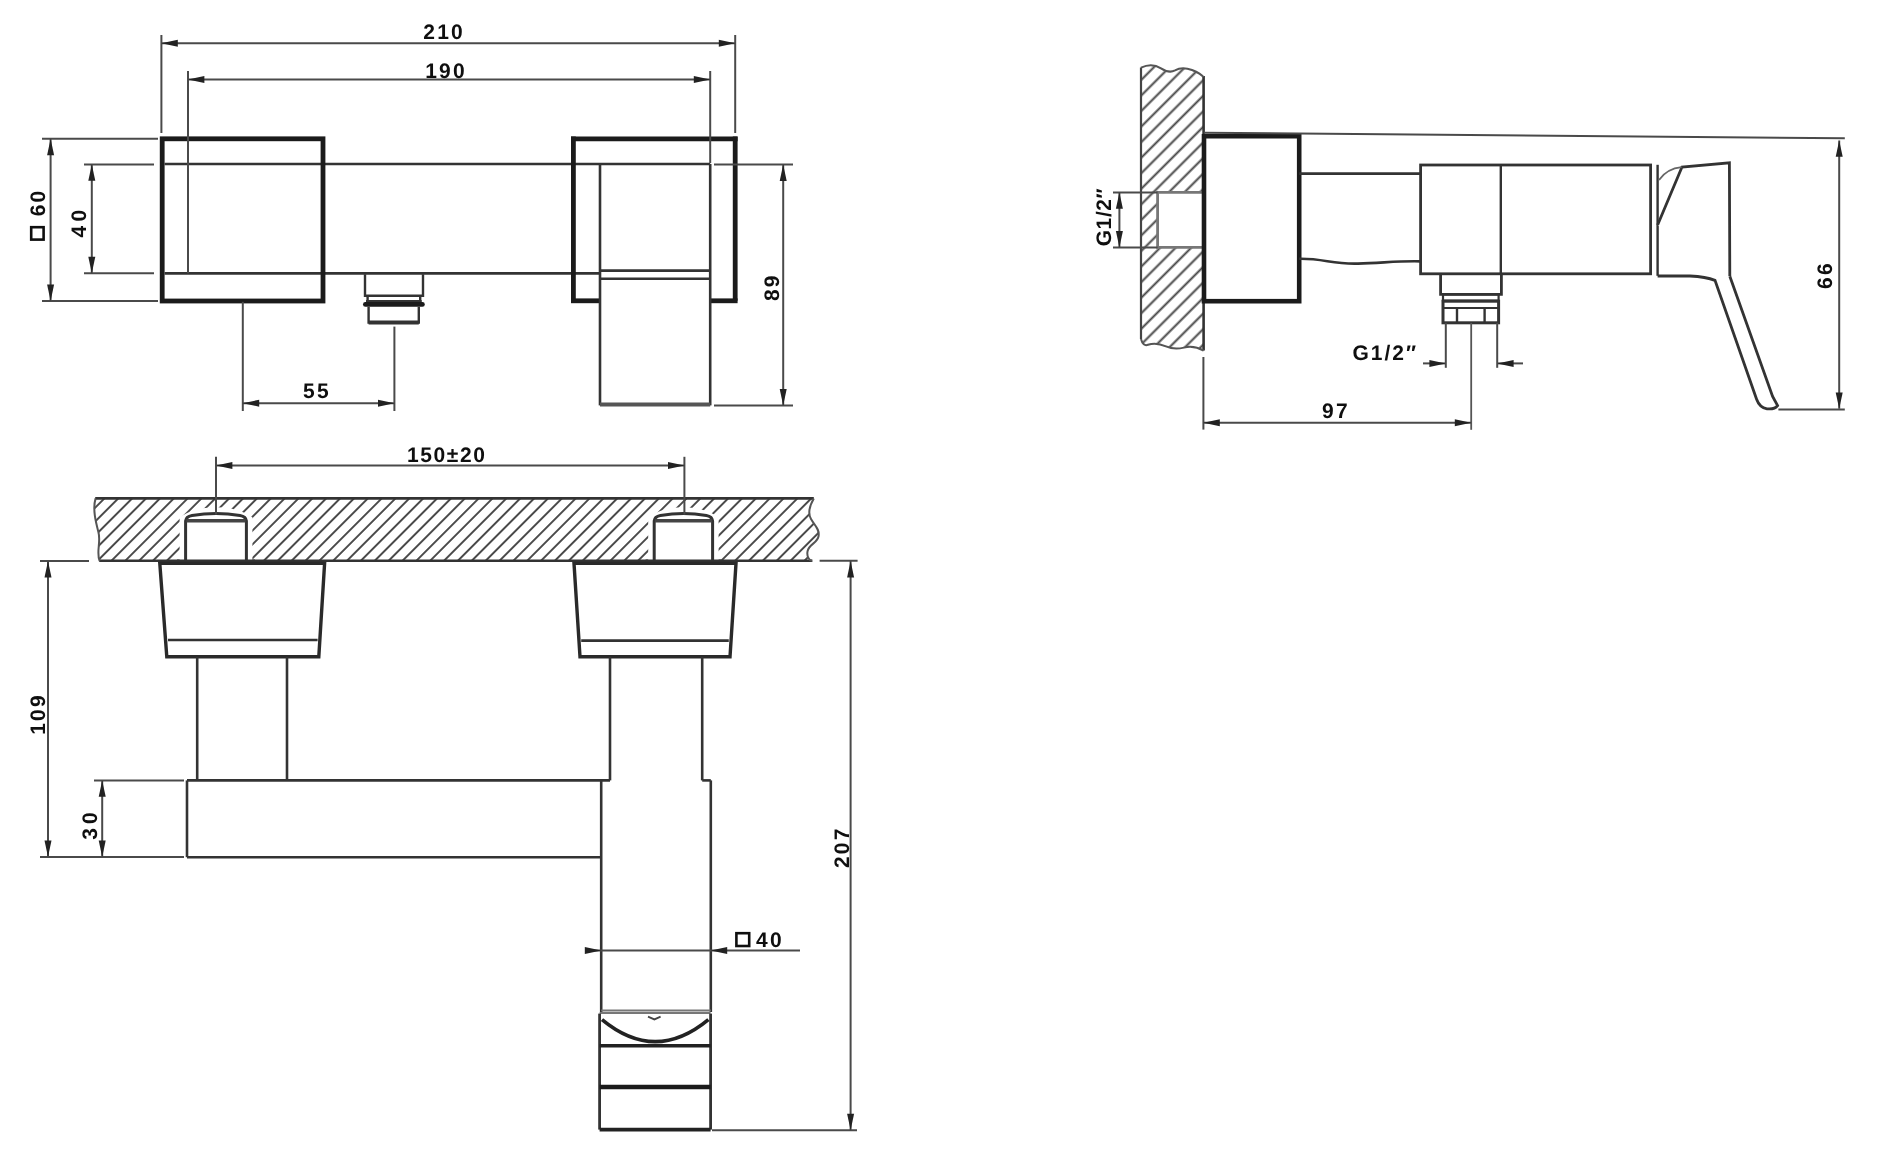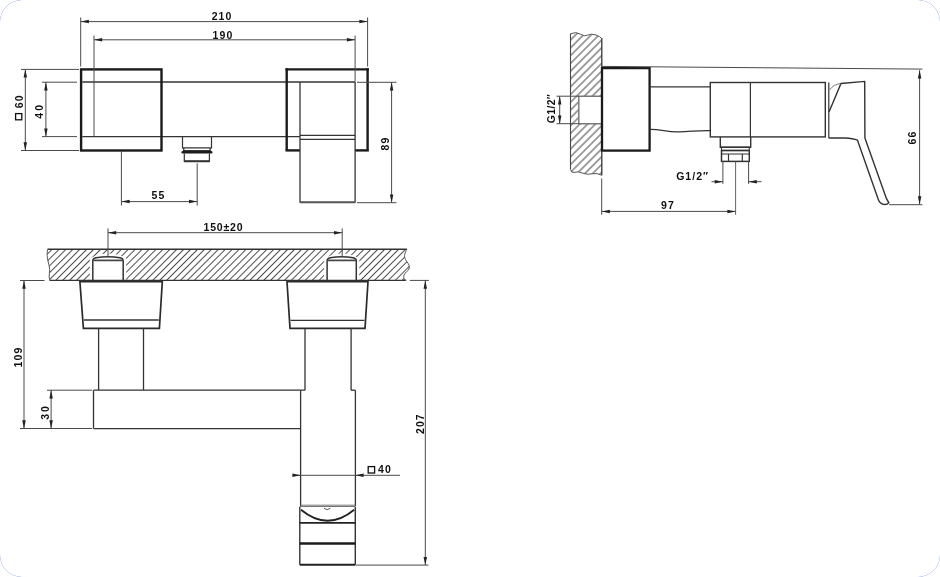--- a/index.html
+++ b/index.html
@@ -1,16 +1,16 @@
 <!DOCTYPE html>
 <html><head>
 <meta charset="utf-8">
 <style>
   html,body{margin:0;padding:0;background:#ffffff;}
-  #page{width:940px;height:577px;position:relative;background:#1d4ed8;overflow:hidden;border-radius:22px;}
+  #page{width:940px;height:577px;position:relative;background:#1d4ed8;overflow:hidden;}
   svg text{font-family:"Liberation Sans",sans-serif;font-weight:bold;fill:#0f0f0f;-webkit-font-smoothing:antialiased;}
   *{-webkit-font-smoothing:antialiased;}
 </style>
 </head>
 <body>
 <div id="page">
 <svg width="940" height="577" viewBox="0 0 940 577" xmlns="http://www.w3.org/2000/svg">
 <defs>
   <path id="aL" d="M0,0 L8.2,-1.75 L8.2,1.75 Z" fill="#222"></path>
   <path id="aR" d="M0,0 L-8.2,-1.75 L-8.2,1.75 Z" fill="#222"></path>

